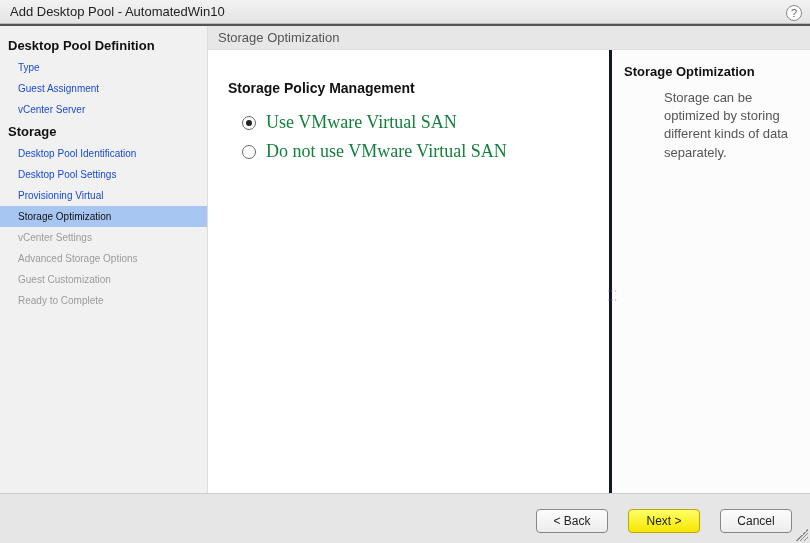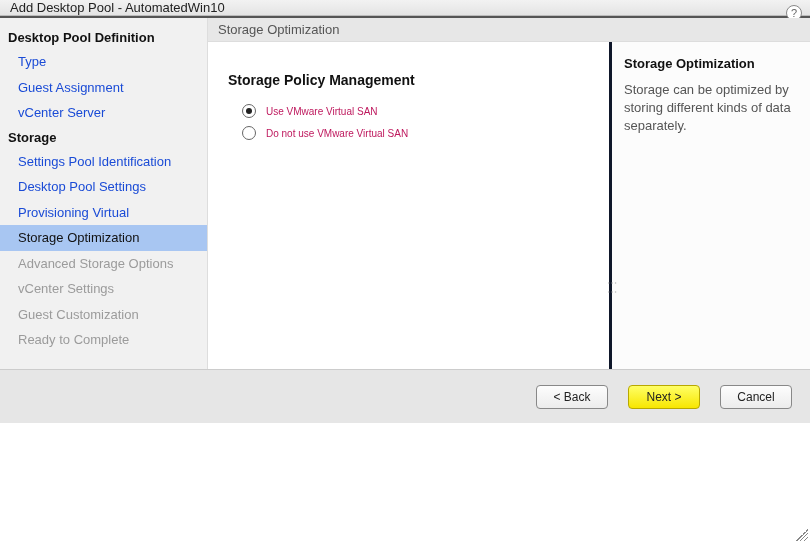--- a/index.html
+++ b/index.html
@@ -7,56 +7,56 @@
     font-family: Arial, Helvetica, sans-serif;
     font-size: 13px;
     background: #fff;
     width: 810px;
     height: 543px;
     overflow: hidden;
     position: relative;
     color: #333;
   }
   .titlebar {
-    height: 16px;
+    height: 24px;
     background: linear-gradient(#f2f2f2, #e4e4e4);
     border-bottom: 1px solid #bbb;
     display: flex;
     align-items: center;
     padding: 0 10px;
     position: relative;
   }
   .titlebar .title { color: #222; font-size: 13px; }
   .titlebar .help {
     position: absolute; right: 8px; top: 5px;
     width: 16px; height: 16px; border: 1px solid #888; border-radius: 50%;
     display: flex; align-items: center; justify-content: center;
     font-size: 11px; color: #666; cursor: pointer; background:#fff;
   }
   .sep { height: 2px; background: #555; }
   .body {
     display: flex;
-    height: 351px;
+    height: 467px;
   }
   .sidebar {
     width: 208px;
     background: #f1f1f1;
     border-right: 1px solid #ddd;
     padding-top: 8px;
   }
   .sidebar .header {
     font-weight: bold; color: #111;
     padding: 4px 8px 4px 8px;
     font-size: 13px;
   }
   .sidebar .item {
     padding: 3px 8px 3px 18px;
     color: #1a4bd6;
     cursor: pointer;
-    font-size: 13px;
+    font-size: 10px;
     line-height: 1.5;
   }
   .sidebar .item.selected {
     background: #a8c6f2;
     color: #111;
   }
   .sidebar .item.disabled {
     color: #9b9b9b;
     cursor: default;
   }
@@ -84,24 +84,24 @@
   .center h3 { font-weight:bold; font-size:14px; color:#111; margin-bottom:16px;}
   .radio-row { display:flex; align-items:center; margin:8px 0 8px 14px; }
   .radio-visual {
     width:14px; height:14px; border:1px solid #666; border-radius:50%;
     display:inline-flex; align-items:center; justify-content:center;
     margin-right:10px; background:#fff;
   }
   .radio-visual.selected::after{
     content:""; width:6px; height:6px; background:#222; border-radius:50%;
   }
-  .radio-label { color:#be185d; font-size:10px; }
+  .radio-label { color:#15803d; font-size:18px;font-family:Liberation Serif, serif; }
   .rightpane { width: 198px; padding: 14px 12px; background:#fcfcfc;}
   .rightpane h4 { font-weight:bold; font-size:13px; color:#111; margin-bottom:10px;}
-  .rightpane p { color:#555; font-size:13px; line-height:1.4;}
+  .rightpane p { color:#555; font-size:13px; line-height:1.4;margin-left:40px;}
   .drag-handle {
     position:absolute; right:196px; top:260px; cursor:col-resize;
     color:#aaa; font-size:10px; line-height:4px; letter-spacing:-1px;
     writing-mode: vertical-rl;
   }
   .footer {
     height: 54px;
     background: #e6e6e6;
     border-top: 1px solid #ccc;
     display:flex; align-items:center; justify-content:flex-end;
@@ -137,26 +137,26 @@
 <div class="sep"></div>
 
 <div class="body">
   <div class="sidebar">
     <div class="header">Desktop Pool Definition</div>
     <div class="item">Type</div>
     <div class="item">Guest Assignment</div>
     <div class="item">vCenter Server</div>
 
     <div class="header">Storage</div>
-    <div class="item">Settings Pool Identification</div>
+    <div class="item">Desktop Pool Identification</div>
     <div class="item">Desktop Pool Settings</div>
     <div class="item">Provisioning Virtual</div>
     <div class="item selected">Storage Optimization</div>
+    <div class="item disabled">vCenter Settings</div>
     <div class="item disabled">Advanced Storage Options</div>
-    <div class="item disabled">vCenter Settings</div>
     <div class="item disabled">Guest Customization</div>
     <div class="item disabled">Ready to Complete</div>
   </div>
 
   <div class="main">
     <div class="crumb">Storage Optimization</div>
     <div class="content">
       <div class="center">
         <h3>Storage Policy Management</h3>
 

